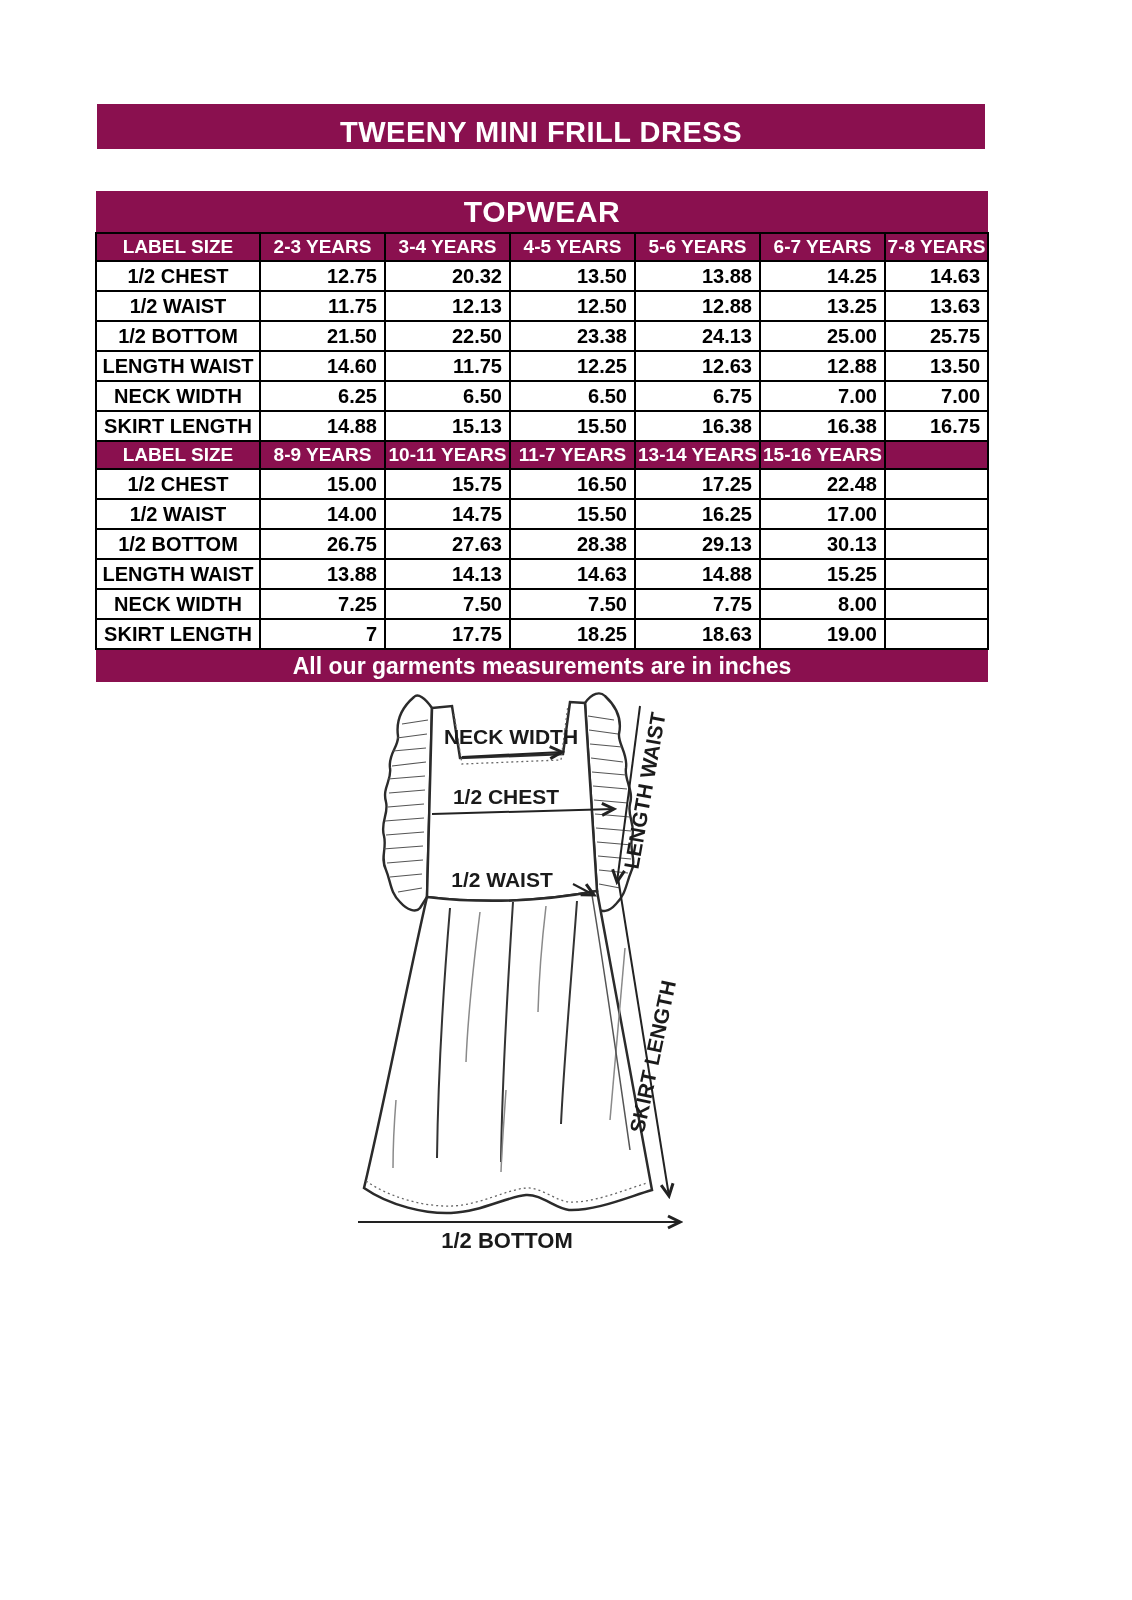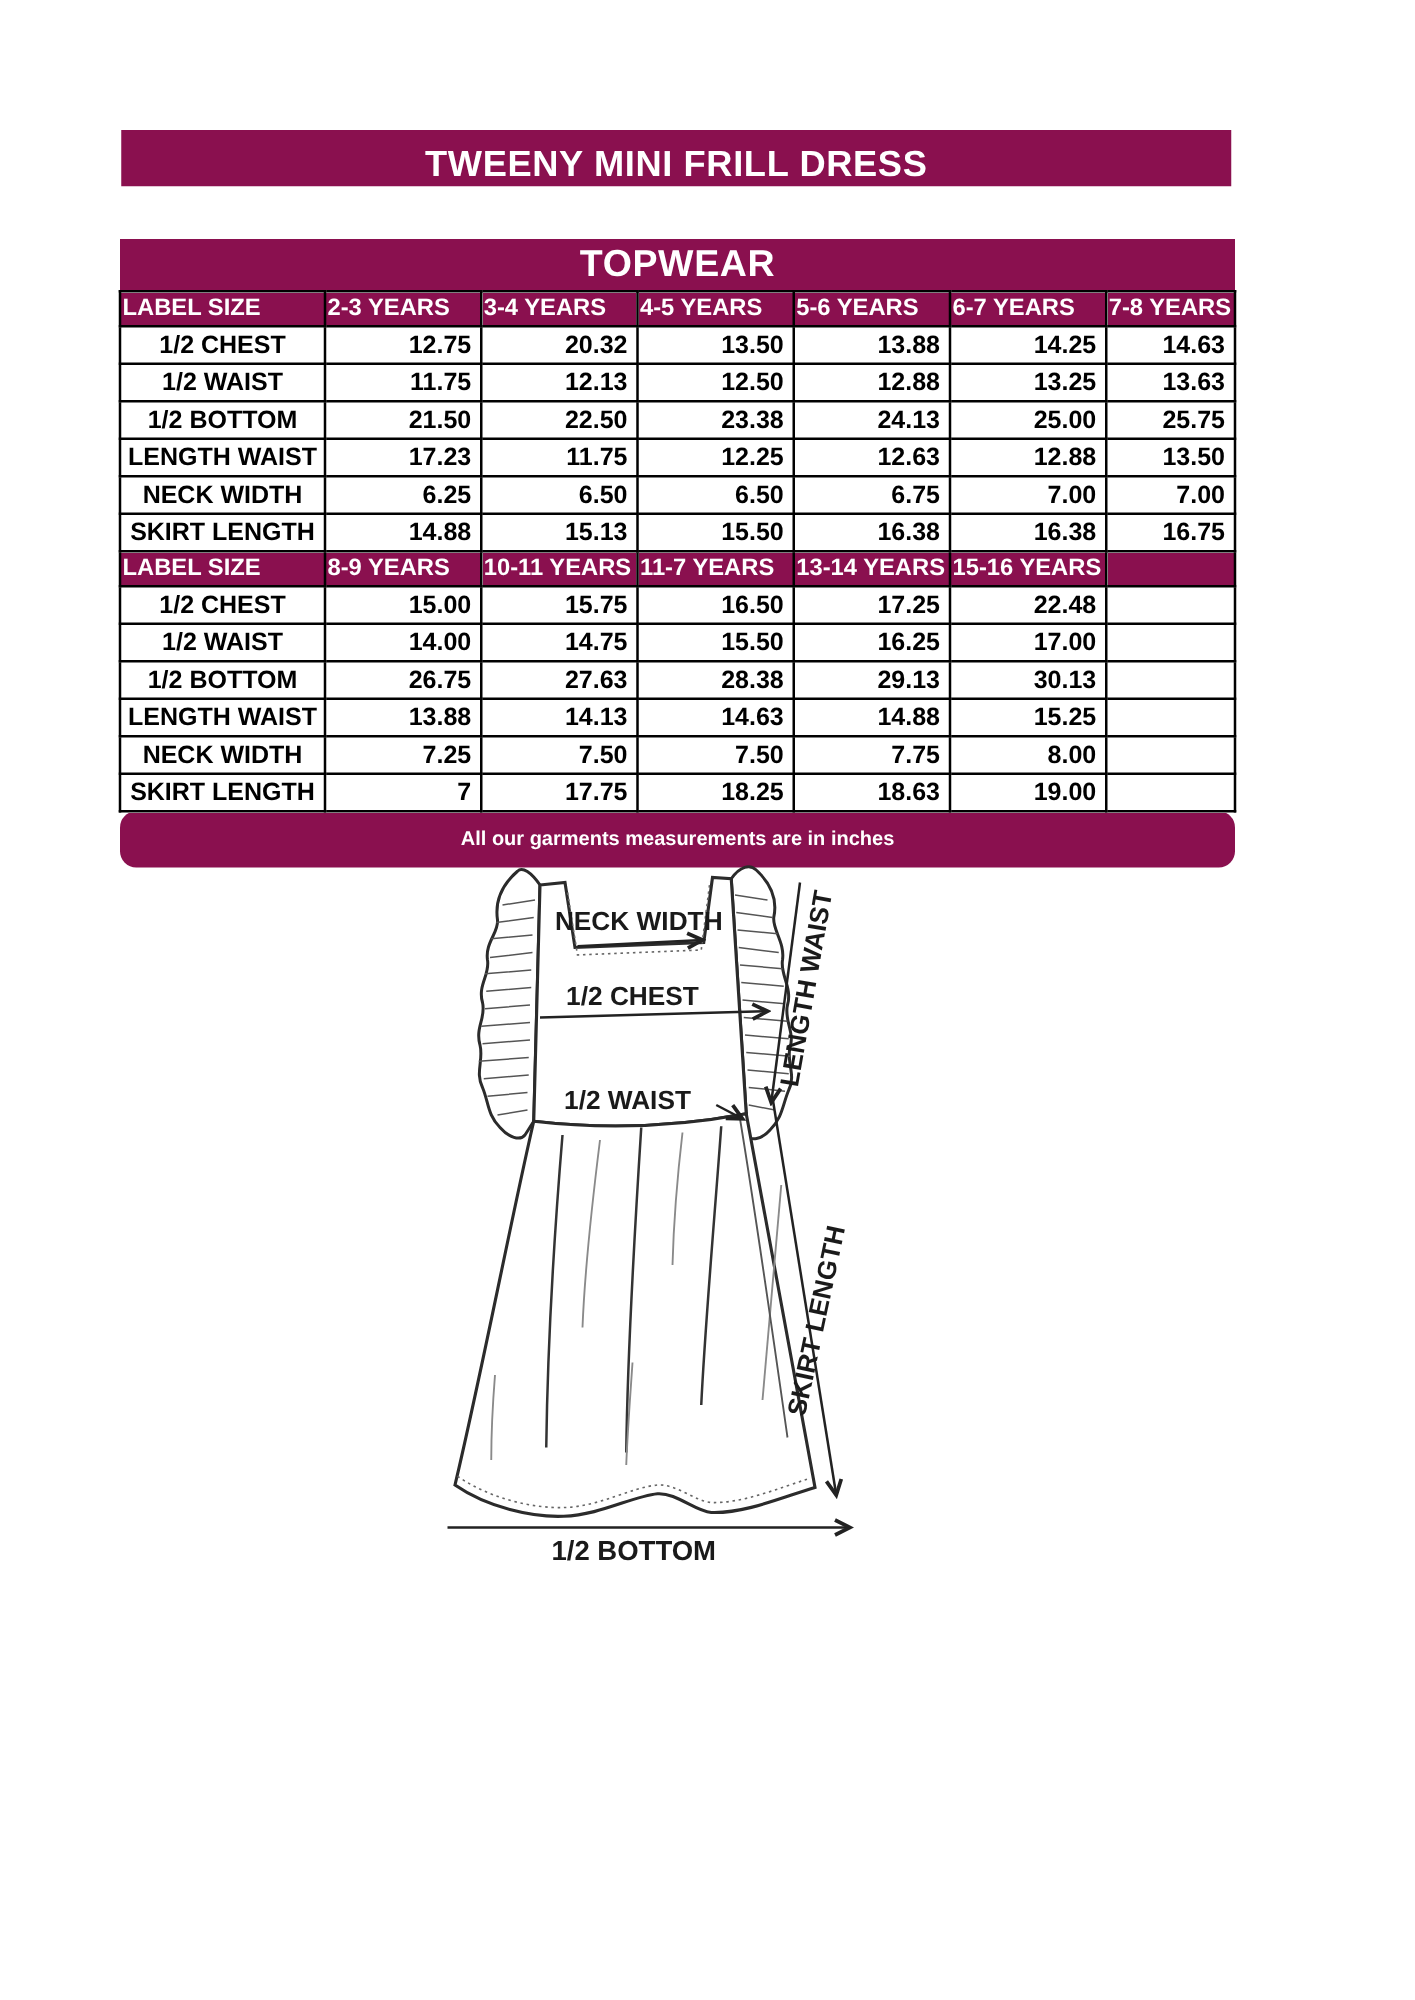--- a/index.html
+++ b/index.html
@@ -15,23 +15,23 @@
   table.size-table{
     position:absolute;left:95px;top:191px;width:892px;
     border-collapse:collapse;table-layout:fixed;
   }
   table.size-table td{box-sizing:border-box;overflow:hidden;white-space:nowrap;}
   tr.bar-row td{
     background:#8A104F;color:#fff;text-align:center;font-weight:bold;
     border:none;
   }
   tr.topwear-row td{height:42px;font-size:30px;letter-spacing:0.5px;}
-  tr.footer-row td{height:45px;font-size:16px;border-radius:13px;}
+  tr.footer-row td{height:33px;font-size:23px;}
   tr.group-header td{
-    background:#8A104F;color:#fff;text-align:left;font-weight:bold;
+    background:#8A104F;color:#fff;text-align:center;font-weight:bold;
     font-size:19px;height:28px;border:2px solid #000;
   }
   tr.measurement-row td{
     background:#fff;color:#000;font-weight:bold;font-size:20px;height:30px;
     border:2px solid #000;
   }
   tr.measurement-row td.label{text-align:center;}
   tr.measurement-row td.num{text-align:right;padding-right:7px;}
   .dress-wrap{position:absolute;left:330px;top:680px;width:400px;height:580px;}
   .diagram-label{
@@ -94,21 +94,21 @@
           <td class="label">1/2 BOTTOM</td>
           <td class="num">21.50</td>
           <td class="num">22.50</td>
           <td class="num">23.38</td>
           <td class="num">24.13</td>
           <td class="num">25.00</td>
           <td class="num">25.75</td>
         </tr>
         <tr class="measurement-row">
           <td class="label">LENGTH WAIST</td>
-          <td class="num">17.23</td>
+          <td class="num">14.60</td>
           <td class="num">11.75</td>
           <td class="num">12.25</td>
           <td class="num">12.63</td>
           <td class="num">12.88</td>
           <td class="num">13.50</td>
         </tr>
         <tr class="measurement-row">
           <td class="label">NECK WIDTH</td>
           <td class="num">6.25</td>
           <td class="num">6.50</td>

